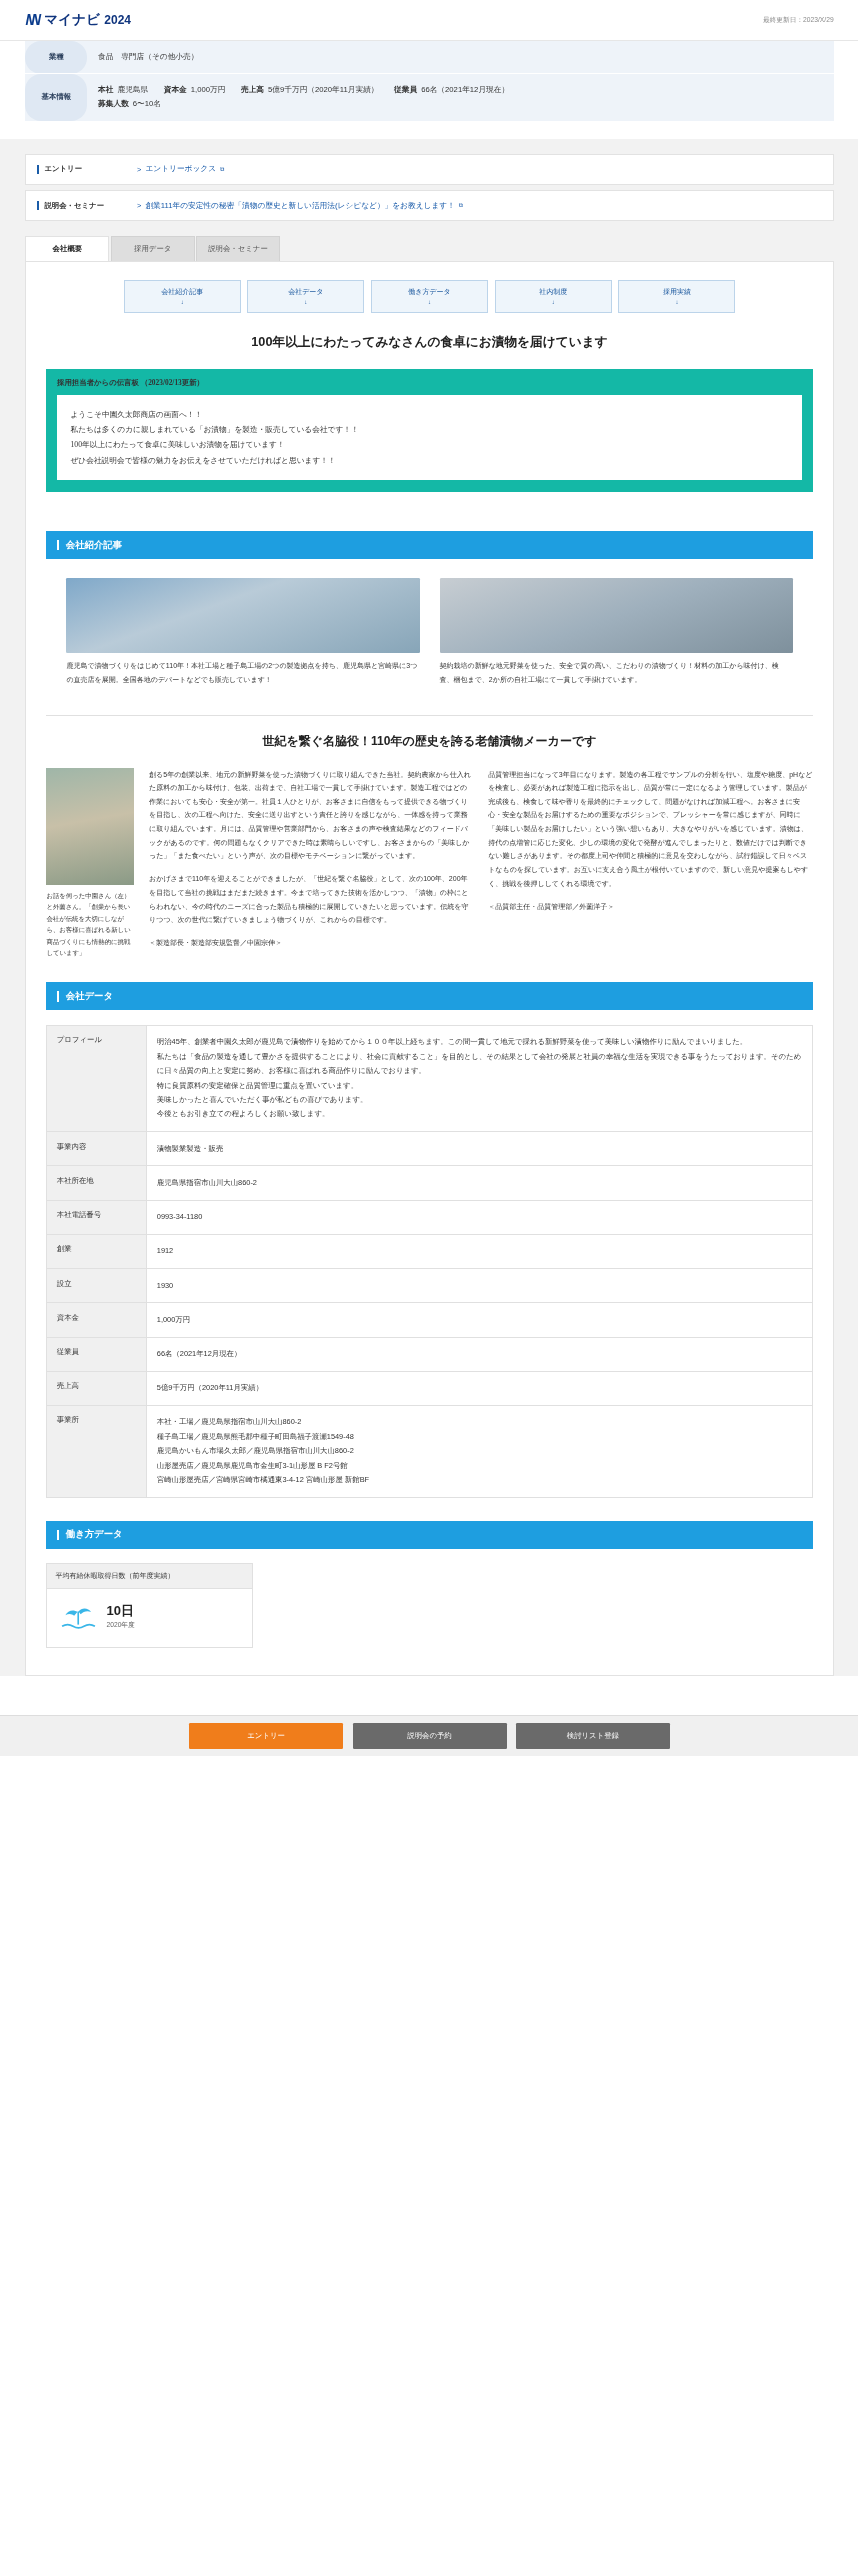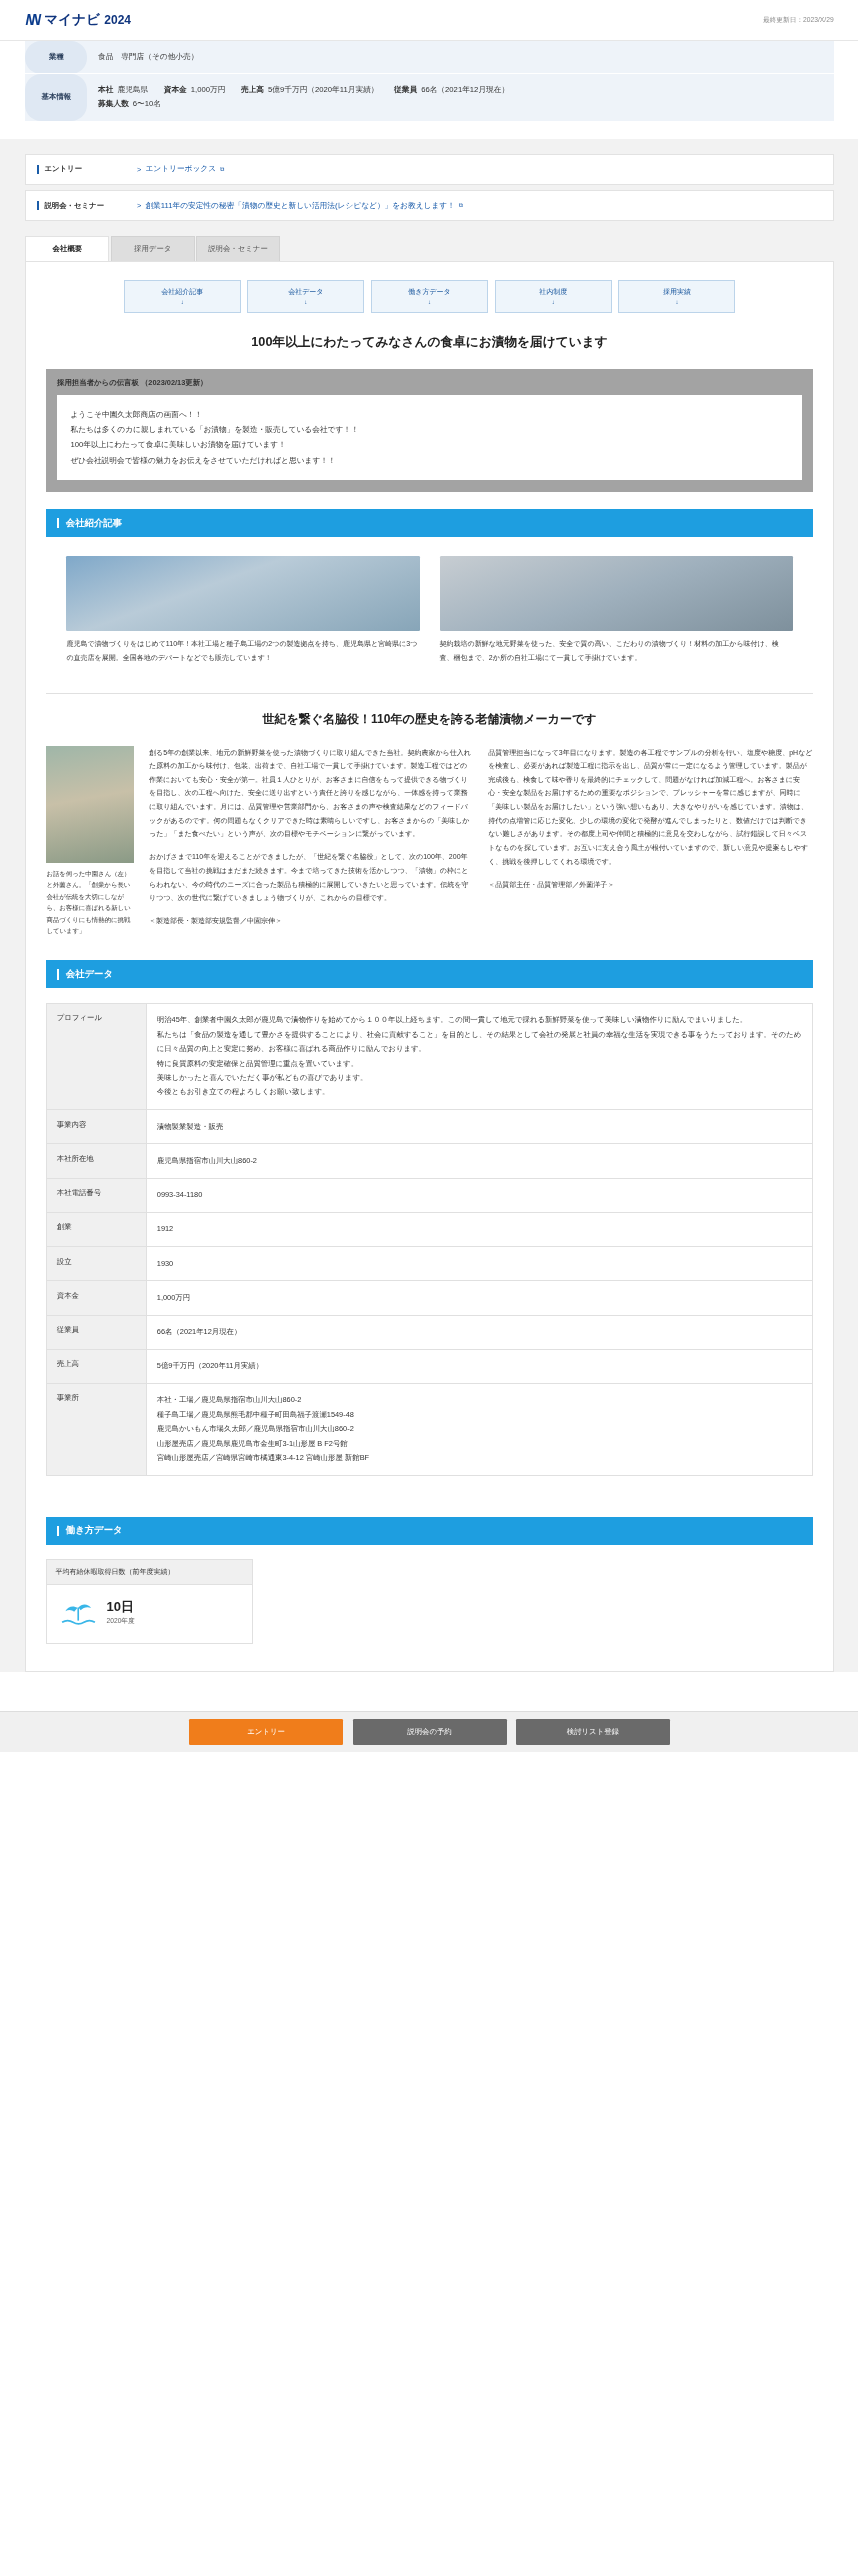--- a/index.html
+++ b/index.html
@@ -86,21 +86,21 @@
     flex: 1; max-width: 117px; border:0.7px solid #bcd4ea; background:#eef5fb; color:#14539b;
     font-size: 7px; text-align:center; padding: 6px 0 4.7px 0; line-height:1.5; cursor:pointer;
   }
   .jump-btn .arrow { display:block; font-size: 6px; margin-top: 0.7px; }
 
   .lead-heading {
     text-align:center; font-size: 12.7px; font-weight:700; color:#222; margin: 4px 0 17.4px 0;
   }
 
   
-  .msg-box { background:#a3a3a3; padding: 9.4px 10.7px 12px 10.7px; margin-bottom: 17px; }
+  .msg-box { background:#14b8a6; padding: 9.4px 10.7px 12px 10.7px; margin-bottom: 39px; font-family: Liberation Serif, serif; }
   .msg-title { font-size: 7.4px; font-weight:700; color:#333; margin-bottom: 6.7px; }
   .msg-body {
     background:#fff; padding: 12px 13.4px; font-size: 7.7px; line-height: 2.0; color:#333;
   }
 
   
   .sec-head {
     background:#1e9ee0; color:#fff; font-size: 9.4px; font-weight:700; padding: 7.4px 10.7px;
     display:flex; align-items:center; gap: 6.7px; margin-bottom: 14.7px;
   }
@@ -123,21 +123,21 @@
   .story { display:flex; gap: 14.7px; }
   .story-left { width: 88px; flex:none; }
   .story-photo { width:88px; height: 117px; background: linear-gradient(170deg,#9fb6a8 0%, #c8c0a8 45%, #8a9a86 100%); }
   .story-cap { font-size: 6.4px; line-height:1.8; color:#333; margin-top: 5.3px; }
   .story-right { flex:1; display:flex; gap: 14.7px; }
   .story-col { flex:1; font-size: 7px; line-height: 1.95; color:#333; }
   .story-col p { margin: 0 0 9.4px 0; }
   .sign { display:block; margin-top: 2.7px; }
 
   
-  .data-table { width:100%; border-collapse: collapse; margin-bottom: 18px; }
+  .data-table { width:100%; border-collapse: collapse; margin-bottom: 0; }
   .data-table th {
     width: 100px; background:#f0f0f0; text-align:left; vertical-align: top;
     font-size: 7.4px; font-weight: 400; color:#333; padding: 9.4px 9.4px; border:0.7px solid #e0e0e0;
   }
   .data-table td {
     font-size: 7.4px; color:#333; padding: 9.4px 9.4px; border:0.7px solid #e0e0e0; line-height:1.95;
   }
 
   
   .work-card {

